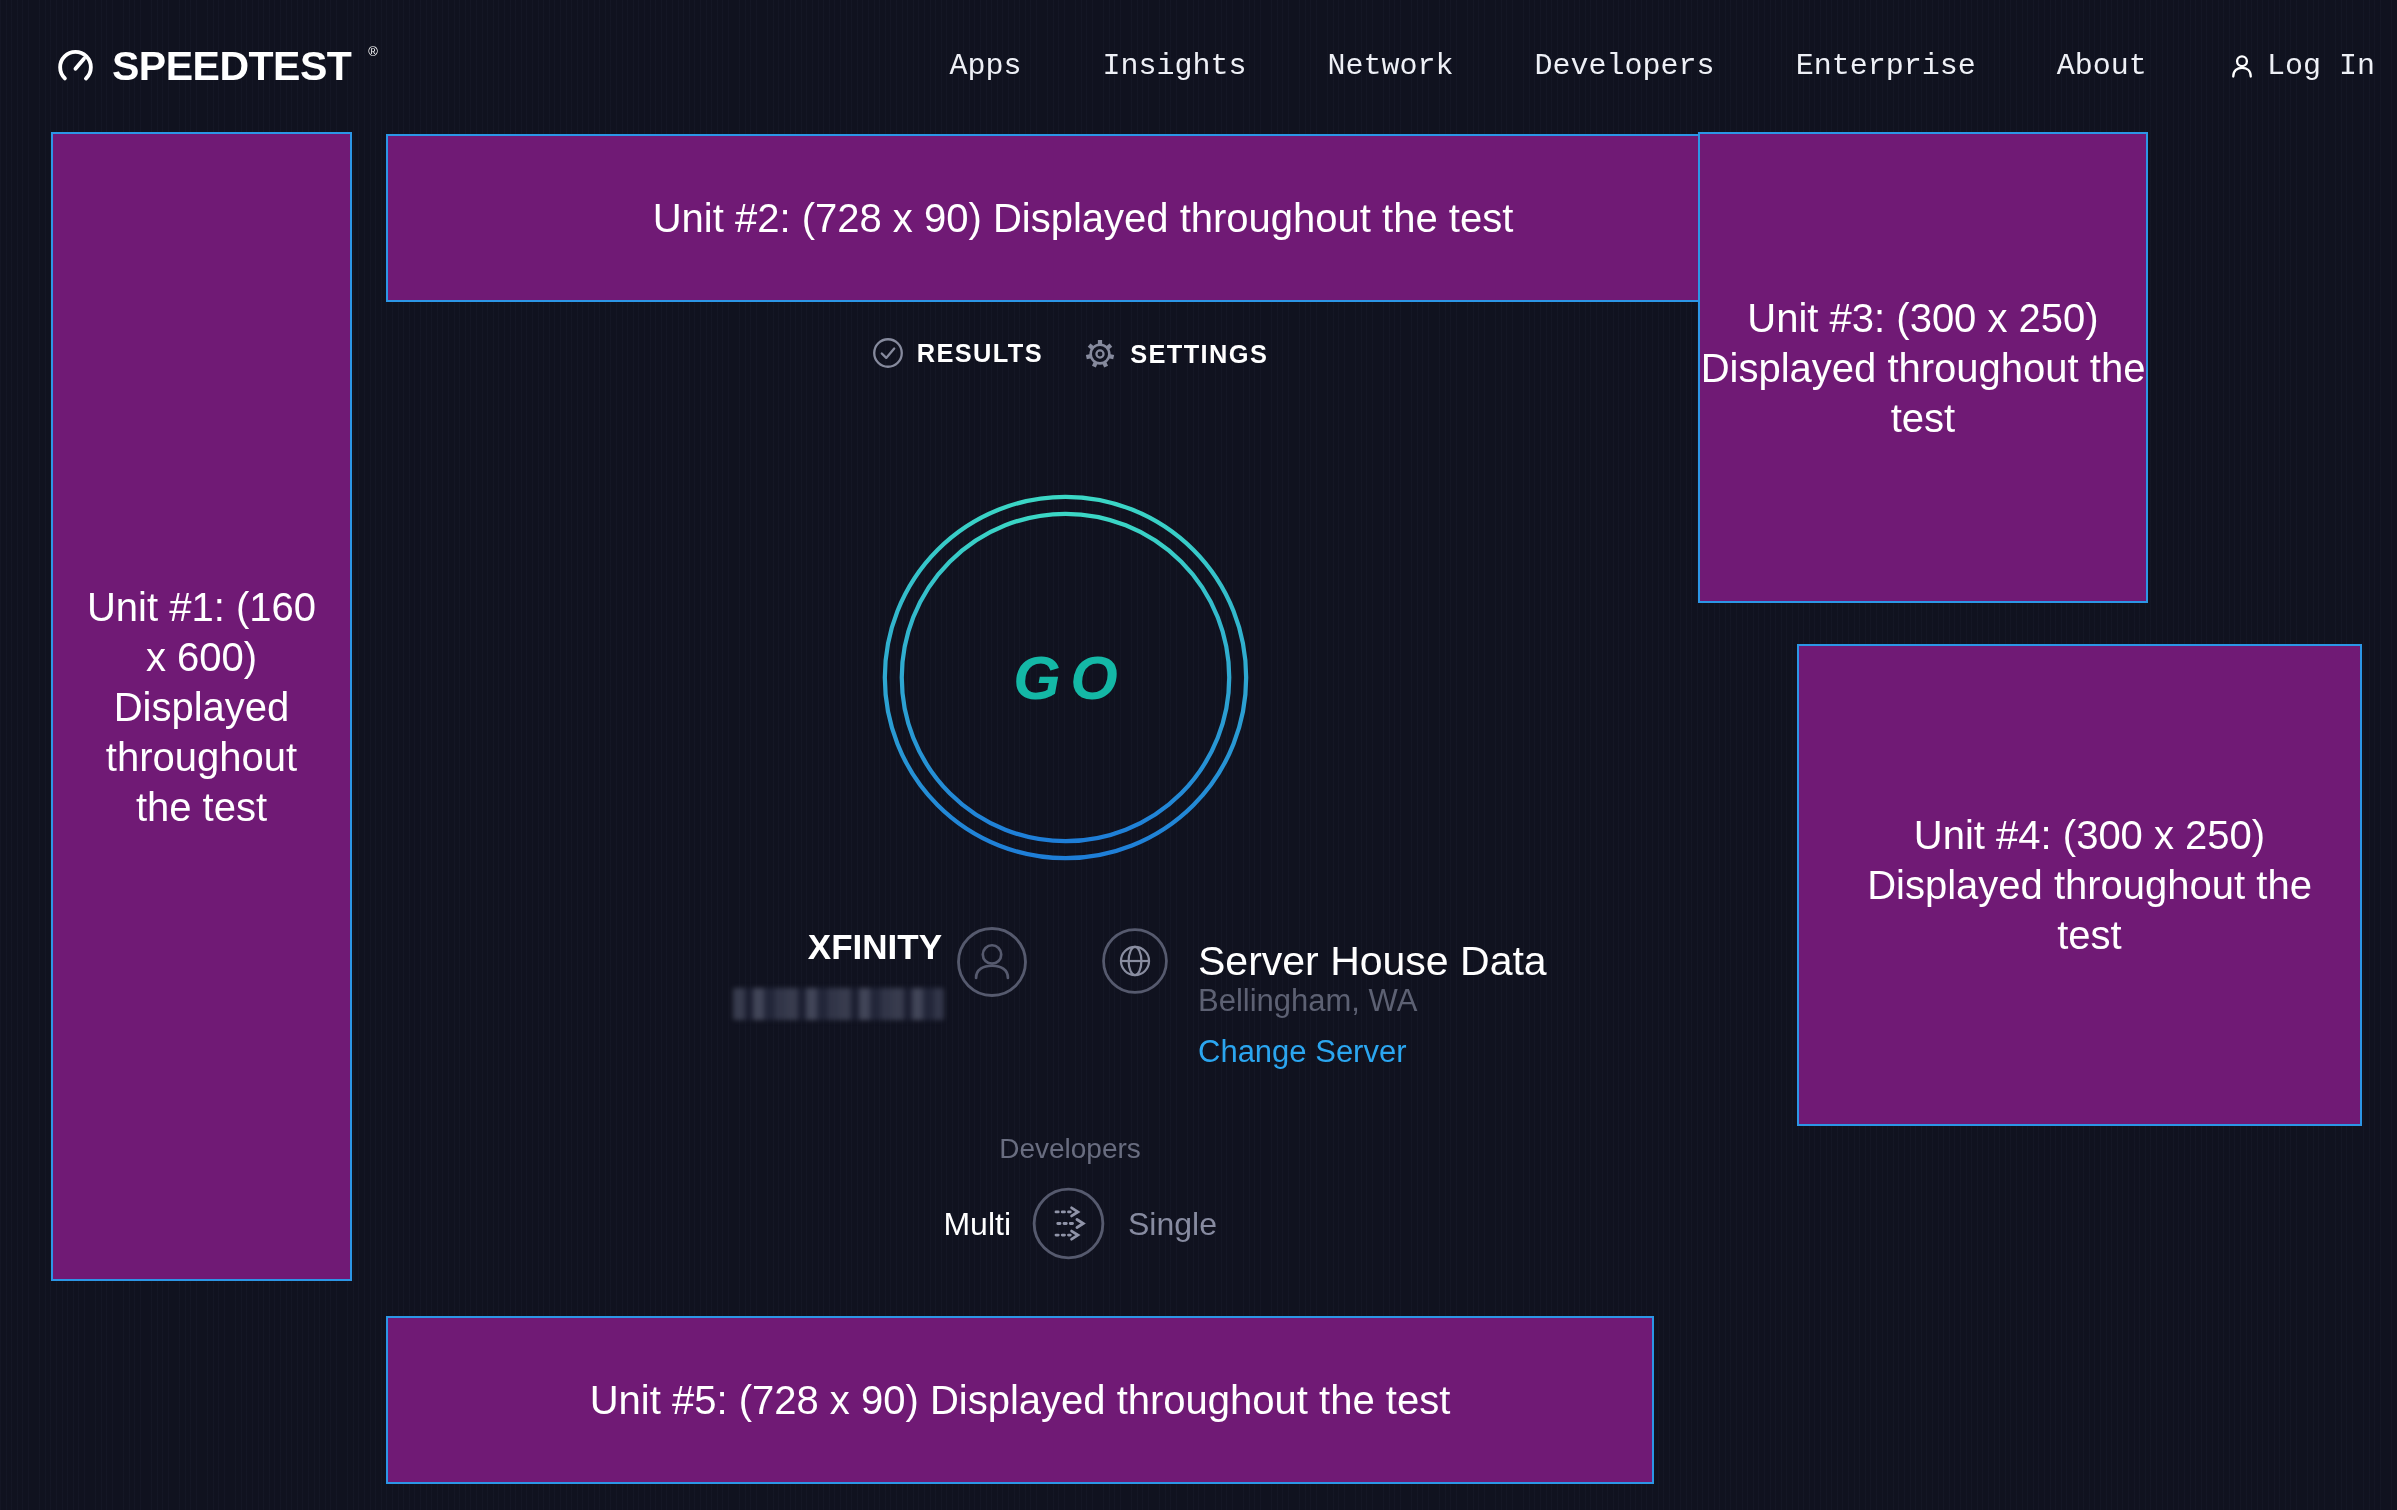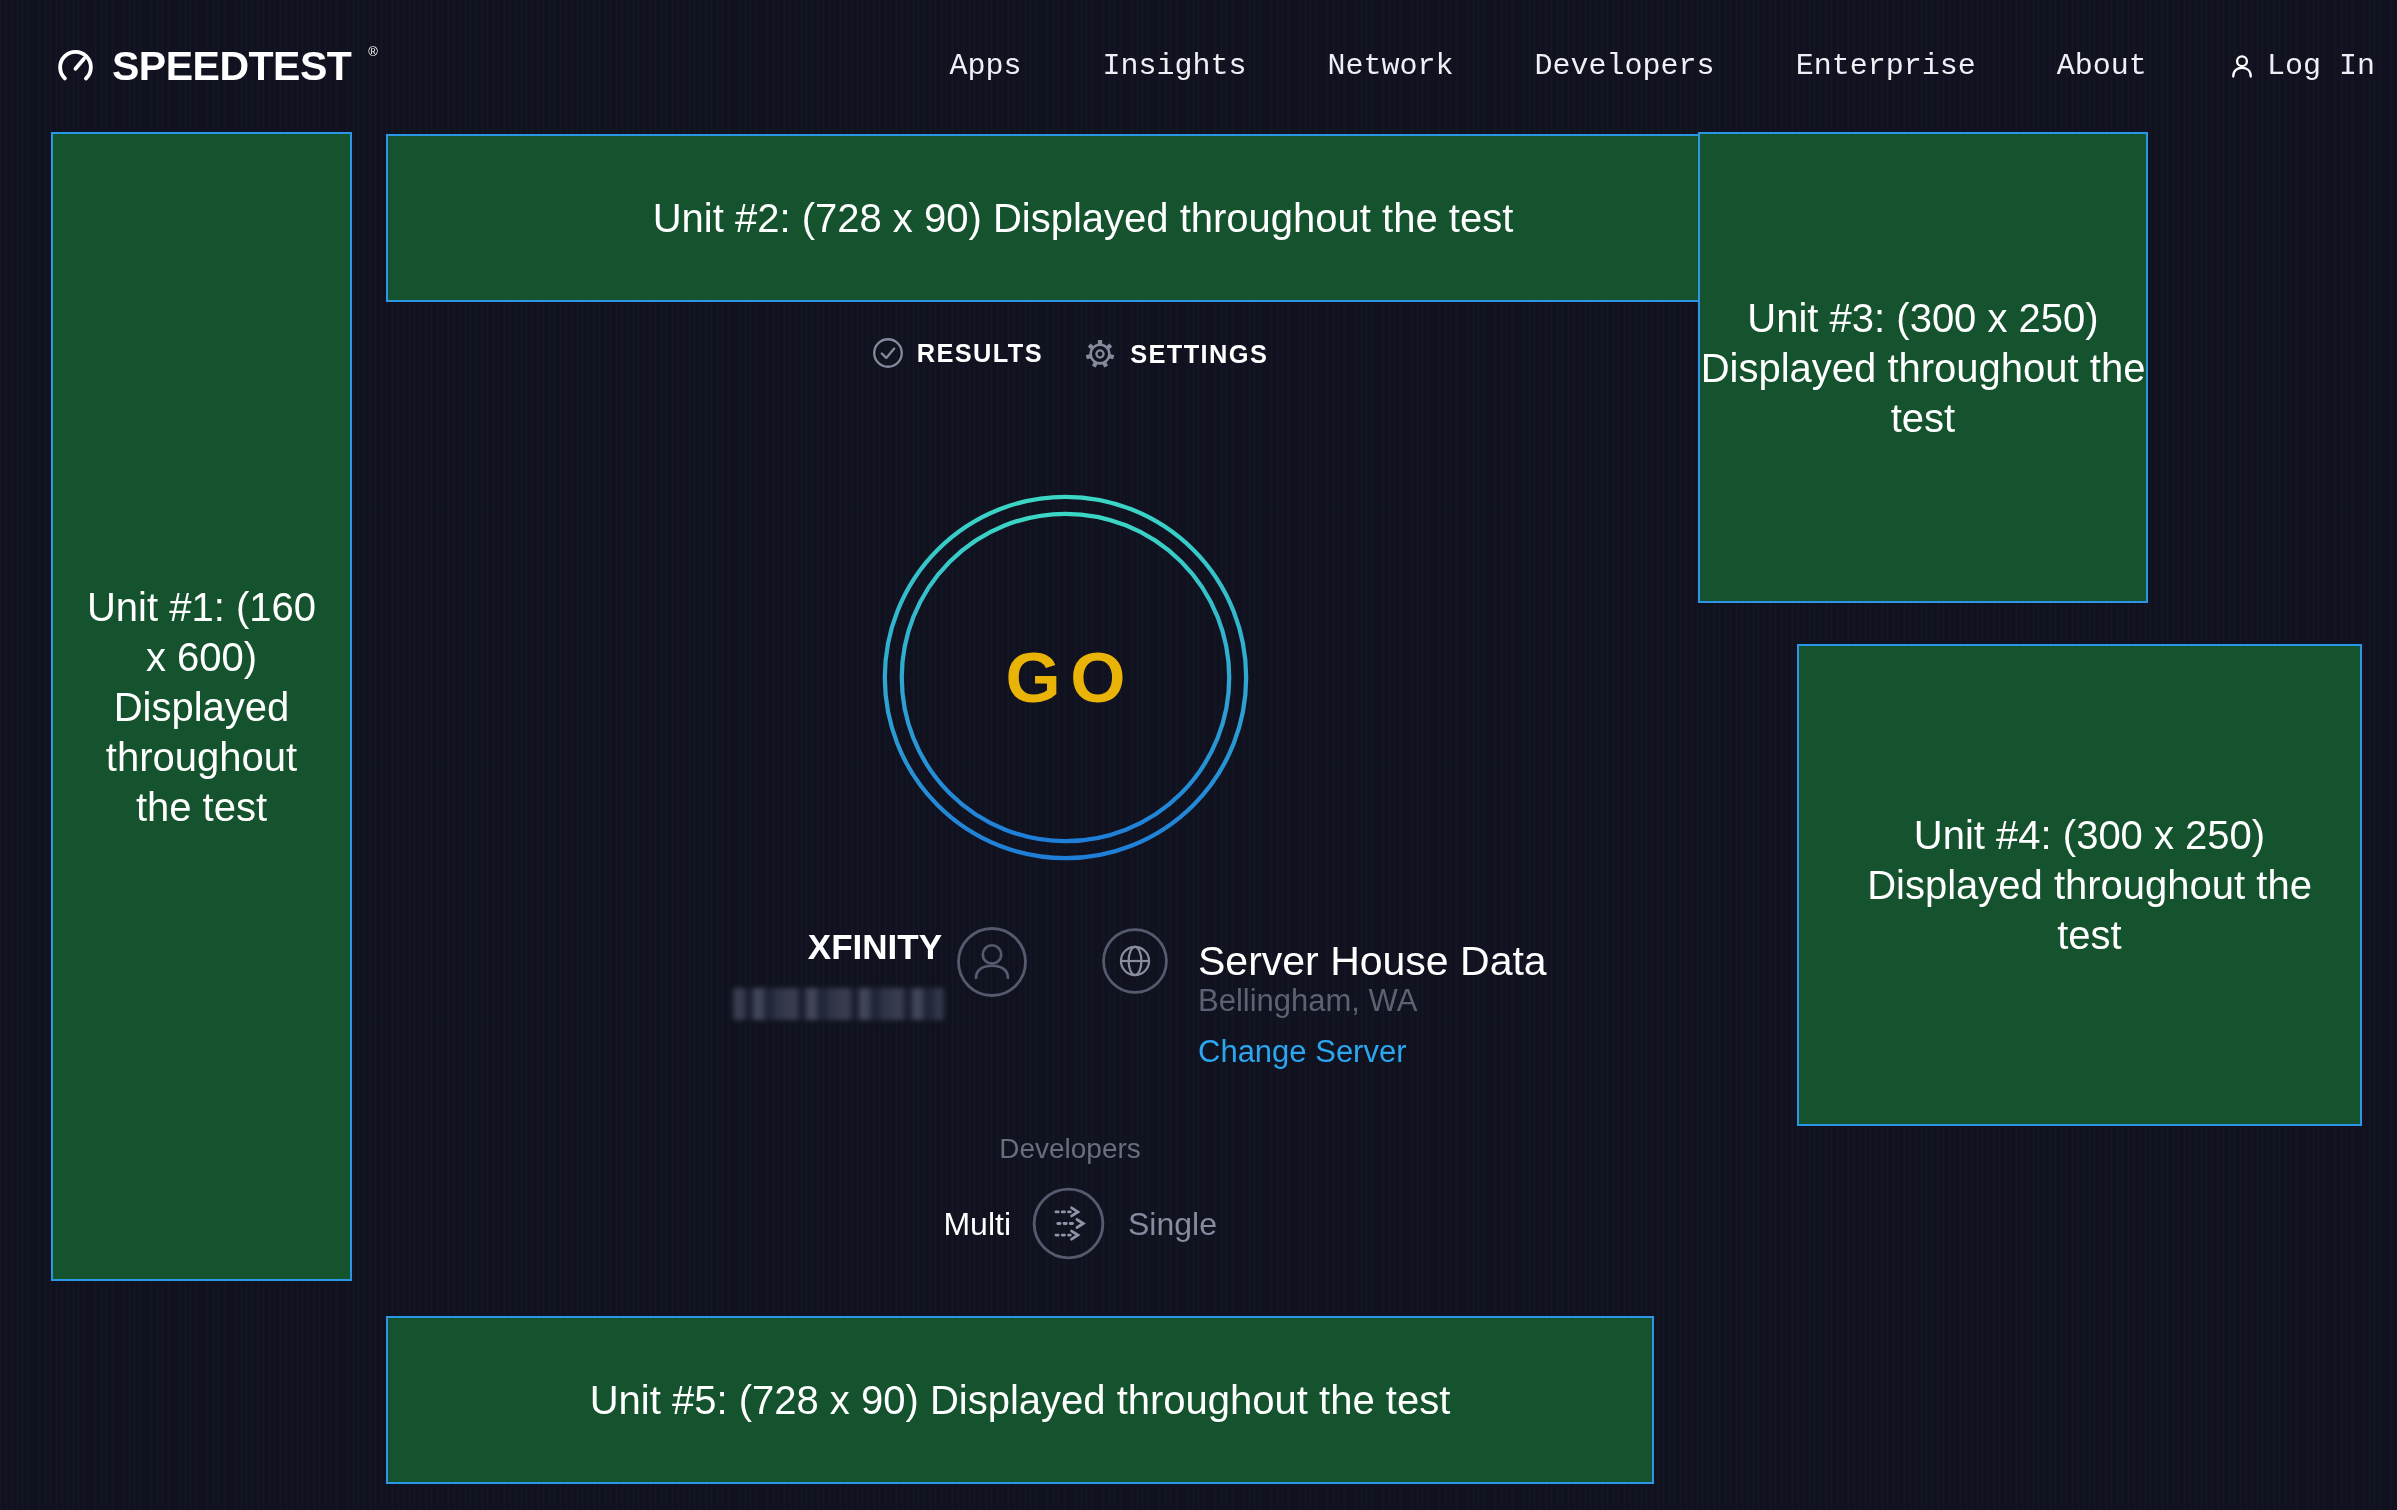--- a/index.html
+++ b/index.html
@@ -21,21 +21,21 @@
   .logo{display:flex;align-items:center;gap:15px;cursor:pointer;}
   .logo-text{font-size:41px;font-weight:700;letter-spacing:-0.5px;color:#fff;}
   .logo sup{font-size:13px;position:relative;top:-15px;left:1.9px;color:#fff;}
   .navmenu{display:flex;align-items:center;gap:81px;font-family:Liberation Mono, monospace;}
   .navmenu a{
     color:#eef0f6;font-size:30px;text-decoration:none;cursor:pointer;white-space:nowrap;
     display:flex;align-items:center;gap:11.3px;
   }
   
   .ad{
-    position:absolute;background:#14532d;border:2.8px solid #2c96e6;box-sizing:border-box;
+    position:absolute;background:#701a75;border:2.8px solid #2c96e6;box-sizing:border-box;
     display:flex;align-items:center;justify-content:center;text-align:center;
     font-size:40px;line-height:1.25;color:#fff;cursor:pointer;
   }
   #ad1{left:51px;top:132px;width:301px;height:1149px;}
   #ad1 .ad-label{width:237px;}
   #ad2{left:386px;top:134px;width:1394px;height:168px;}
   #ad3{left:1698px;top:132px;width:450px;height:471px;}
   #ad3 .ad-label{width:452px;}
   #ad4{left:1797px;top:644px;width:565px;height:482px;}
   #ad4 .ad-label{width:452px;margin-left:20px;}
@@ -47,21 +47,21 @@
   }
   .tab{display:flex;align-items:center;gap:13px;cursor:pointer;}
   .tab-label{font-size:25.4px;font-weight:700;letter-spacing:1.4px;color:#fff;}
   
   #go-button{
     position:absolute;left:882px;top:494px;width:367px;height:367px;border-radius:50%;cursor:pointer;
   }
   #go-button svg{position:absolute;inset:0;}
   .go-label{
     position:absolute;inset:0;display:flex;align-items:center;justify-content:center;
-    font-size:71px;font-weight:700;letter-spacing:9.4px;padding-left:9.4px;color:#eab308;
+    font-size:61px;font-weight:700;letter-spacing:9.4px;padding-left:9.4px;color:#14b8a6;font-style:italic;
   }
   
   .isp-name{
     position:absolute;left:725px;top:927px;width:217px;text-align:right;
     font-size:35px;font-weight:600;color:#fff;
   }
   .ip-redacted{
     position:absolute;left:733px;top:988px;width:211px;height:32px;border-radius:1.9px;
     background:
       repeating-linear-gradient(90deg,#3f4356 0 12.2px,#1d2033 12.2px 20px,#4a4e62 20px 31px,#262a3e 31px 42px,#383c50 42px 53px),

